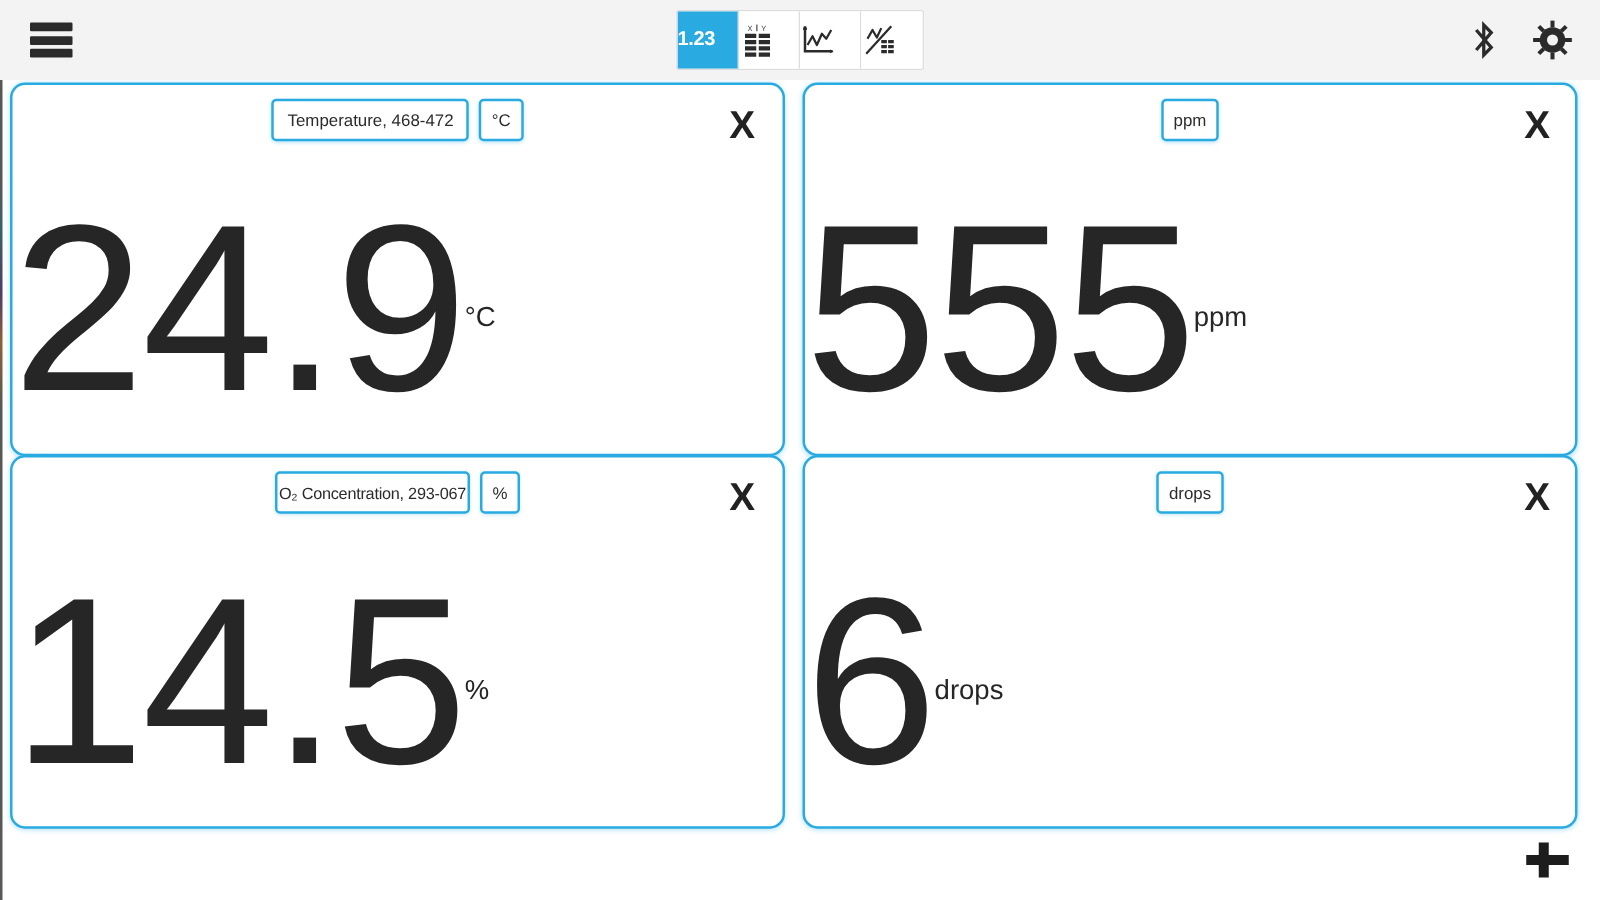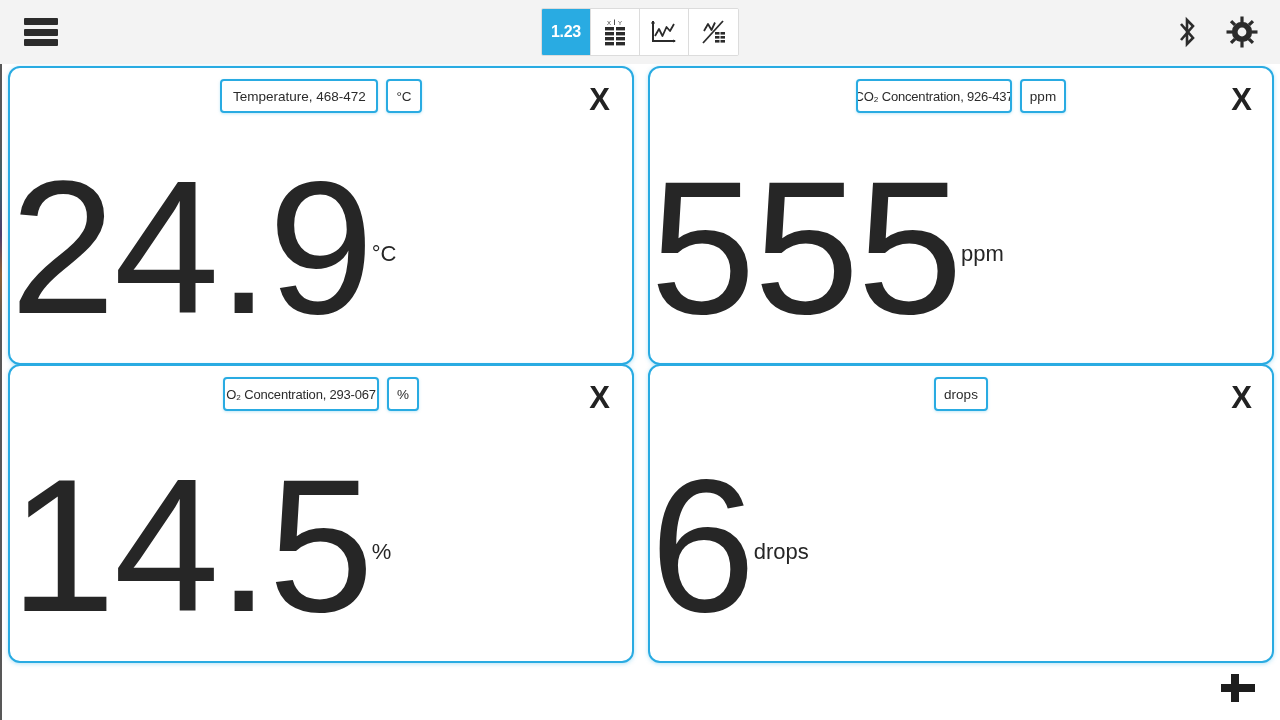--- a/index.html
+++ b/index.html
@@ -76,21 +76,21 @@
     border: 1px solid #dcdcdc;
     border-radius: 2px;
     overflow: hidden;
     background: #ffffff;
   }
   .seg-btn {
     width: 49px;
     height: 46px;
     display: flex;
     align-items: center;
-    justify-content: center;
+    justify-content: flex-start;
     background: #ffffff;
     border-right: 1px solid #dcdcdc;
     cursor: pointer;
     position: relative;
   }
   .seg-btn:last-child { border-right: none; }
   .seg-btn.active {
     background: #29abe2;
   }
   .seg-btn.active .seg-text {
@@ -112,21 +112,21 @@
     gap: 26px;
   }
   .tb-icon { cursor: pointer; display: flex; align-items: center; }
 
   
   .grid {
     position: absolute;
     left: 0; top: 64px;
     width: 1280px;
     height: 656px;
-    padding: 2px 4px 0 4px;
+    padding: 2px 16px 0 4px;
   }
   .row {
     display: flex;
     gap: 14px;
     height: 299px;
     margin-bottom: 0;
   }
   .row.second { margin-top: -1px; }
 
   .meter {
@@ -320,21 +320,20 @@
           <div class="close-x">X</div>
         </div>
         <div class="meter-body">
           <div class="value">24.9</div>
           <div class="unit">°C</div>
         </div>
       </div>
 
       <div class="meter right">
         <div class="meter-head">
-          <div class="sel sel-name wide">CO₂ Concentration, 926-437</div>
           <div class="sel sel-unit">ppm</div>
           <div class="close-x">X</div>
         </div>
         <div class="meter-body">
           <div class="value">555</div>
           <div class="unit">ppm</div>
         </div>
       </div>
 
     </div>

